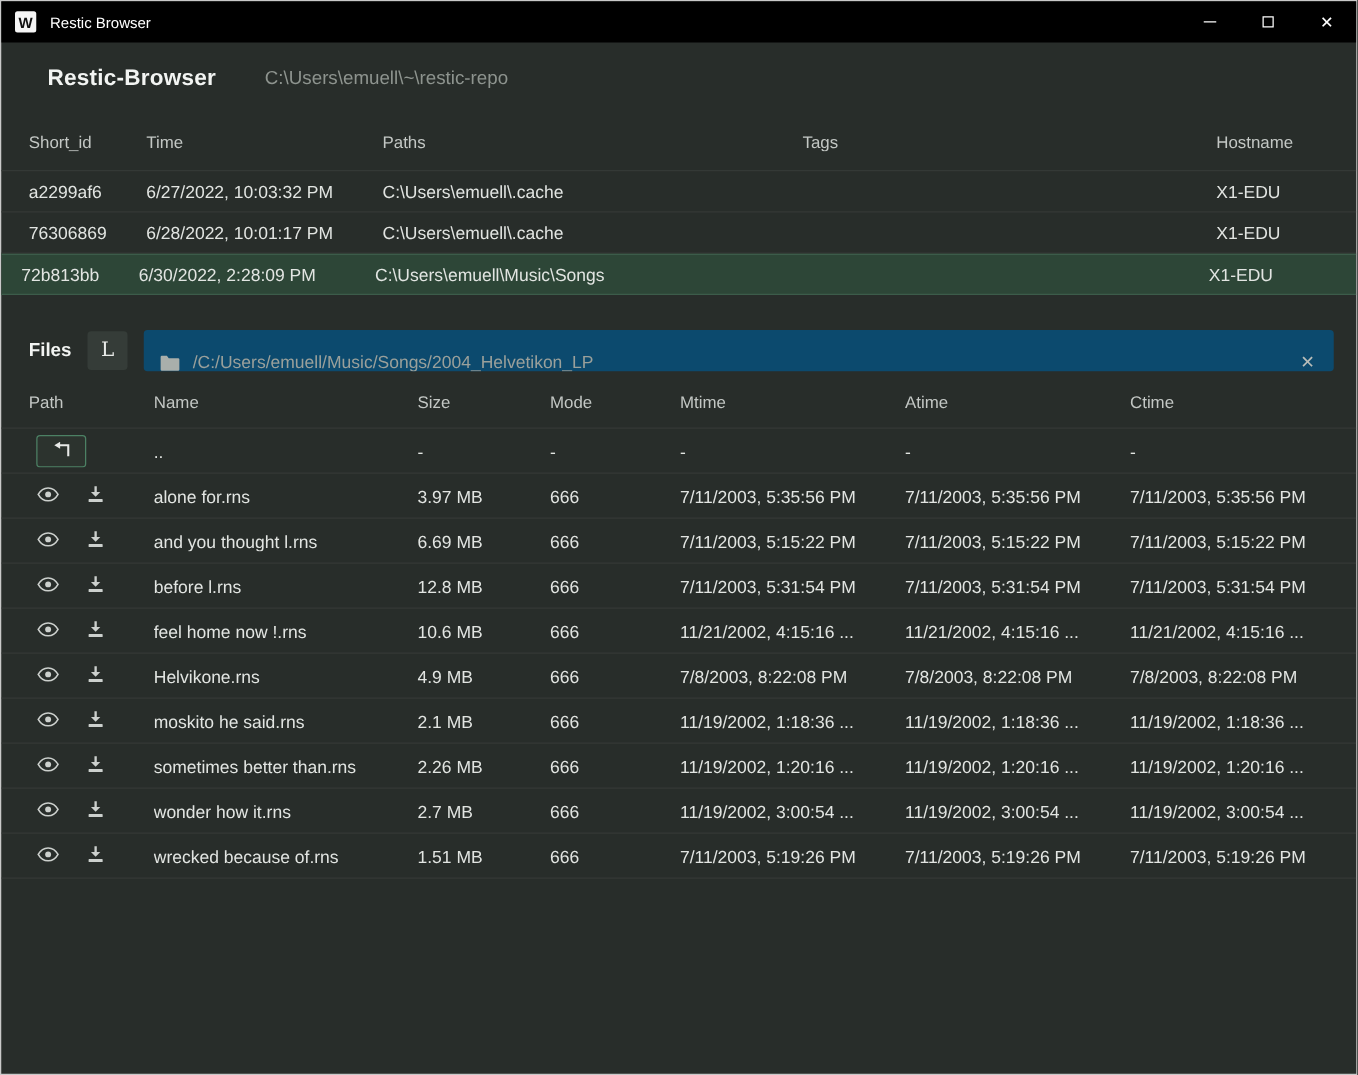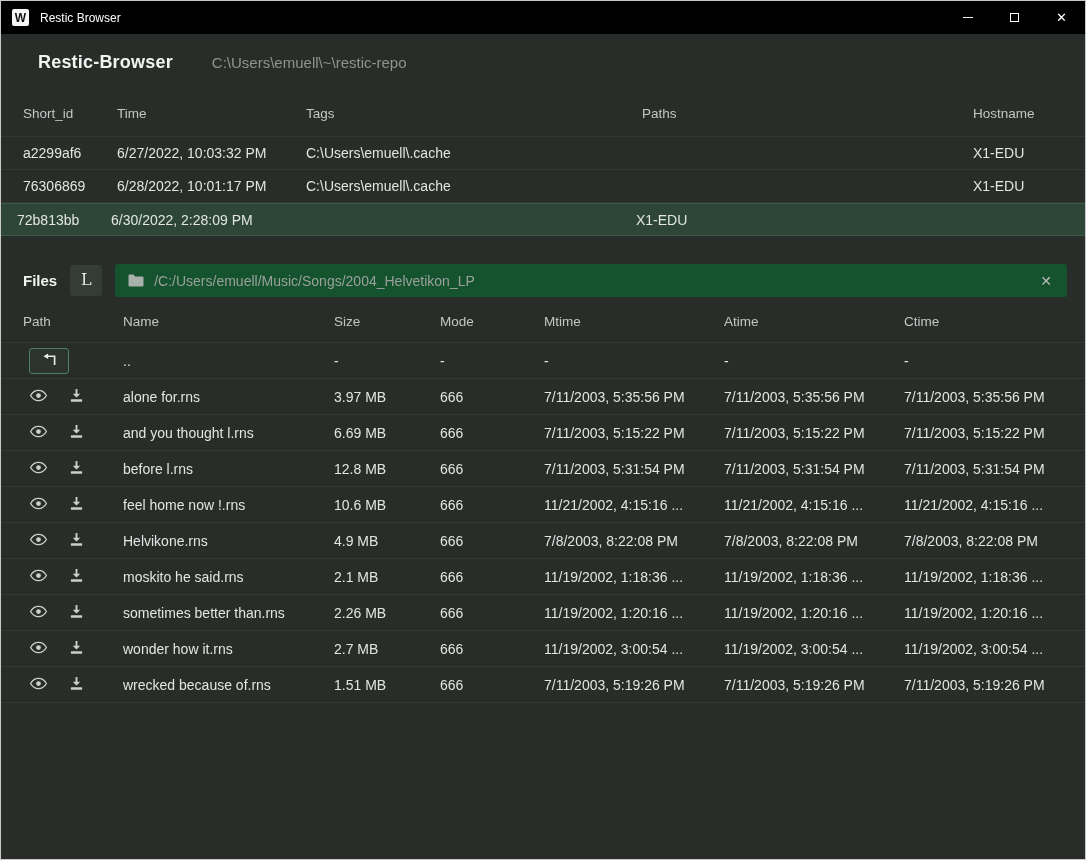--- a/index.html
+++ b/index.html
@@ -61,22 +61,22 @@
 
   
   .files-bar { display:flex; align-items:center; gap:13px; padding:0 18px 0 22px; margin-top:28px; flex:0 0 auto; }
   .files-heading { padding:0; }
   .tree-btn {
     width:32px; height:31px; border:none; border-radius:3px; background:#353c38;
     color:#e8eae8; font-family:"DejaVu Serif", serif; font-size:16px; cursor:pointer;
     display:flex; align-items:center; justify-content:center; padding:0 0 2px 0;
   }
   .path-bar {
-    flex:1; height:33px; background:#14532d; border-radius:3px;
-    display:flex; align-items:center; padding:0 13px; gap:10px;
+    flex:1; height:33px; background:#0c4a6e; border-radius:3px;
+    display:flex; align-items:flex-end; padding:0 13px; gap:10px;
   }
   .folder-icon { color:#a9afab; display:flex; }
   .path-text { color:#9aa09b; font-size:14px; flex:1; overflow:hidden; white-space:nowrap; }
   .clear-btn { background:transparent; border:none; color:#b9bdb9; font-size:14px; cursor:pointer; padding:0 2px; }
 
   
   .file-grid { display:grid; grid-template-columns:100px 211px 106px 104px 180px 180px 1fr; padding:0 22px; }
   .file-head { height:42px; display:grid; align-items:center; margin-top:4px; }
   .file-row { height:36px; display:grid; }
   .actions { display:flex; align-items:center; gap:21px; padding-left:6px; }
@@ -113,42 +113,43 @@
 
   <div class="header">
     <h1 class="app-title">Restic-Browser</h1>
     <span class="repo-path">C:\Users\emuell\~\restic-repo</span>
   </div>
 
 
   <div class="row snap-grid snap-head thead">
     <div class="cell">Short_id</div>
     <div class="cell">Time</div>
+    <div class="cell">Paths</div>
     <div class="cell">Tags</div>
-    <div class="cell">Paths</div>
     <div class="cell">Hostname</div>
   </div>
   <div id="snap-body">
       <div class="row snap-grid snap-row">
       <div class="cell">a2299af6</div>
       <div class="cell">6/27/2022, 10:03:32 PM</div>
       <div class="cell">C:\Users\emuell\.cache</div>
       <div class="cell"></div>
       <div class="cell">X1-EDU</div>
     </div>
       <div class="row snap-grid snap-row">
       <div class="cell">76306869</div>
       <div class="cell">6/28/2022, 10:01:17 PM</div>
       <div class="cell">C:\Users\emuell\.cache</div>
       <div class="cell"></div>
       <div class="cell">X1-EDU</div>
     </div>
       <div class="row snap-grid snap-row selected">
       <div class="cell">72b813bb</div>
       <div class="cell">6/30/2022, 2:28:09 PM</div>
+      <div class="cell">C:\Users\emuell\Music\Songs</div>
       <div class="cell"></div>
       <div class="cell">X1-EDU</div>
     </div>
     </div>
 
   <div class="files-bar">
     <h2 class="section-heading files-heading">Files</h2>
     <button class="tree-btn">
         <span>L</span>
       </button>

